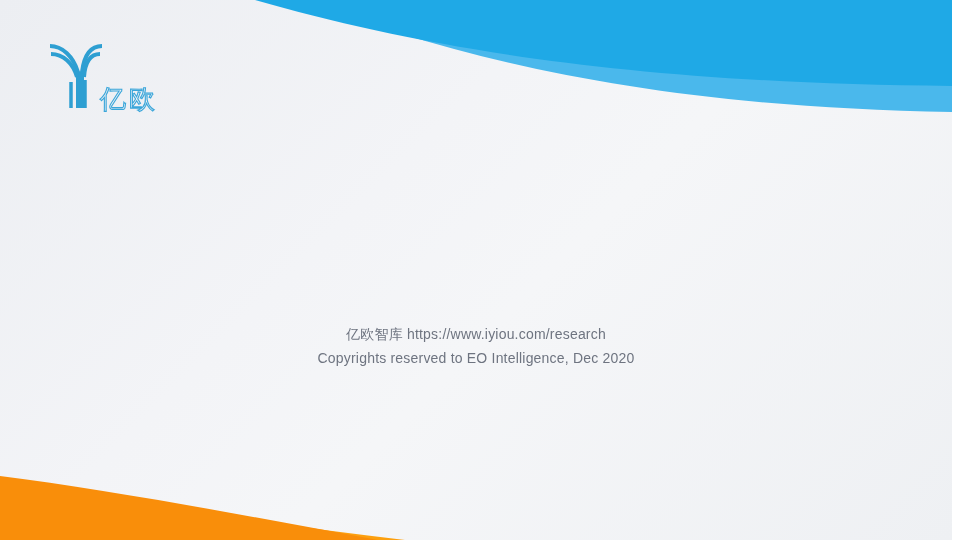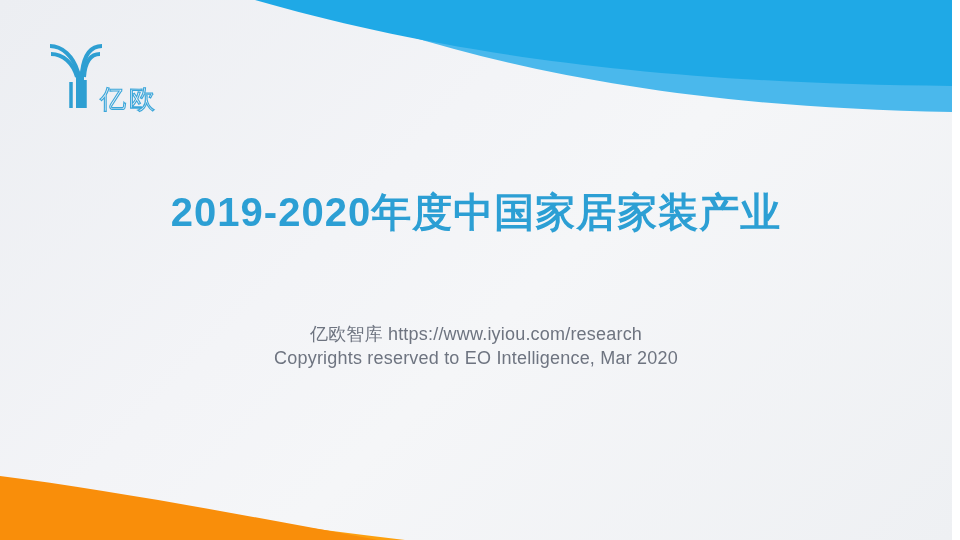--- a/index.html
+++ b/index.html
@@ -56,21 +56,21 @@
 
   #subtitle-block {
     position: absolute;
     left: 0;
     right: 0;
     top: 322px;
     text-align: center;
   }
   .sub-line {
     color: #6e7480;
-    font-size: 18px;
+    font-size: 14px;
     line-height: 24px;
     letter-spacing: 0.2px;
   }
 </style>
 </head>
 <body>
 
 <div id="slide">
 
   <svg class="wave-layer" viewBox="0 0 960 540" preserveAspectRatio="none" xmlns="http://www.w3.org/2000/svg">
@@ -103,21 +103,20 @@
       <path d="M 31 48 L 31 74" stroke-width="3.5"></path>
       <path d="M 38 44 L 38 74" stroke-width="3.5"></path>
       <path d="M 45 46 L 45 74" stroke-width="3.5"></path>
       <path d="M 52 50 L 52 74" stroke-width="0"></path>
     </g>
 
     <text x="60" y="74" font-family="'Liberation Sans','DejaVu Sans',sans-serif" font-size="26" fill="none" stroke="#3aa6da" stroke-width="1.1" letter-spacing="3">亿欧</text>
   </svg>
 
   <div id="title-block">
-    <div class="title-line">2019-2020年度中国家居家装产业</div>
   </div>
 
   <div id="subtitle-block">
     <div class="sub-line">亿欧智库 https://www.iyiou.com/research</div>
-    <div class="sub-line">Copyrights reserved to EO Intelligence, Mar 2020</div>
+    <div class="sub-line">Copyrights reserved to EO Intelligence, Dec 2020</div>
   </div>
 
 </div>
 
 </body></html>

